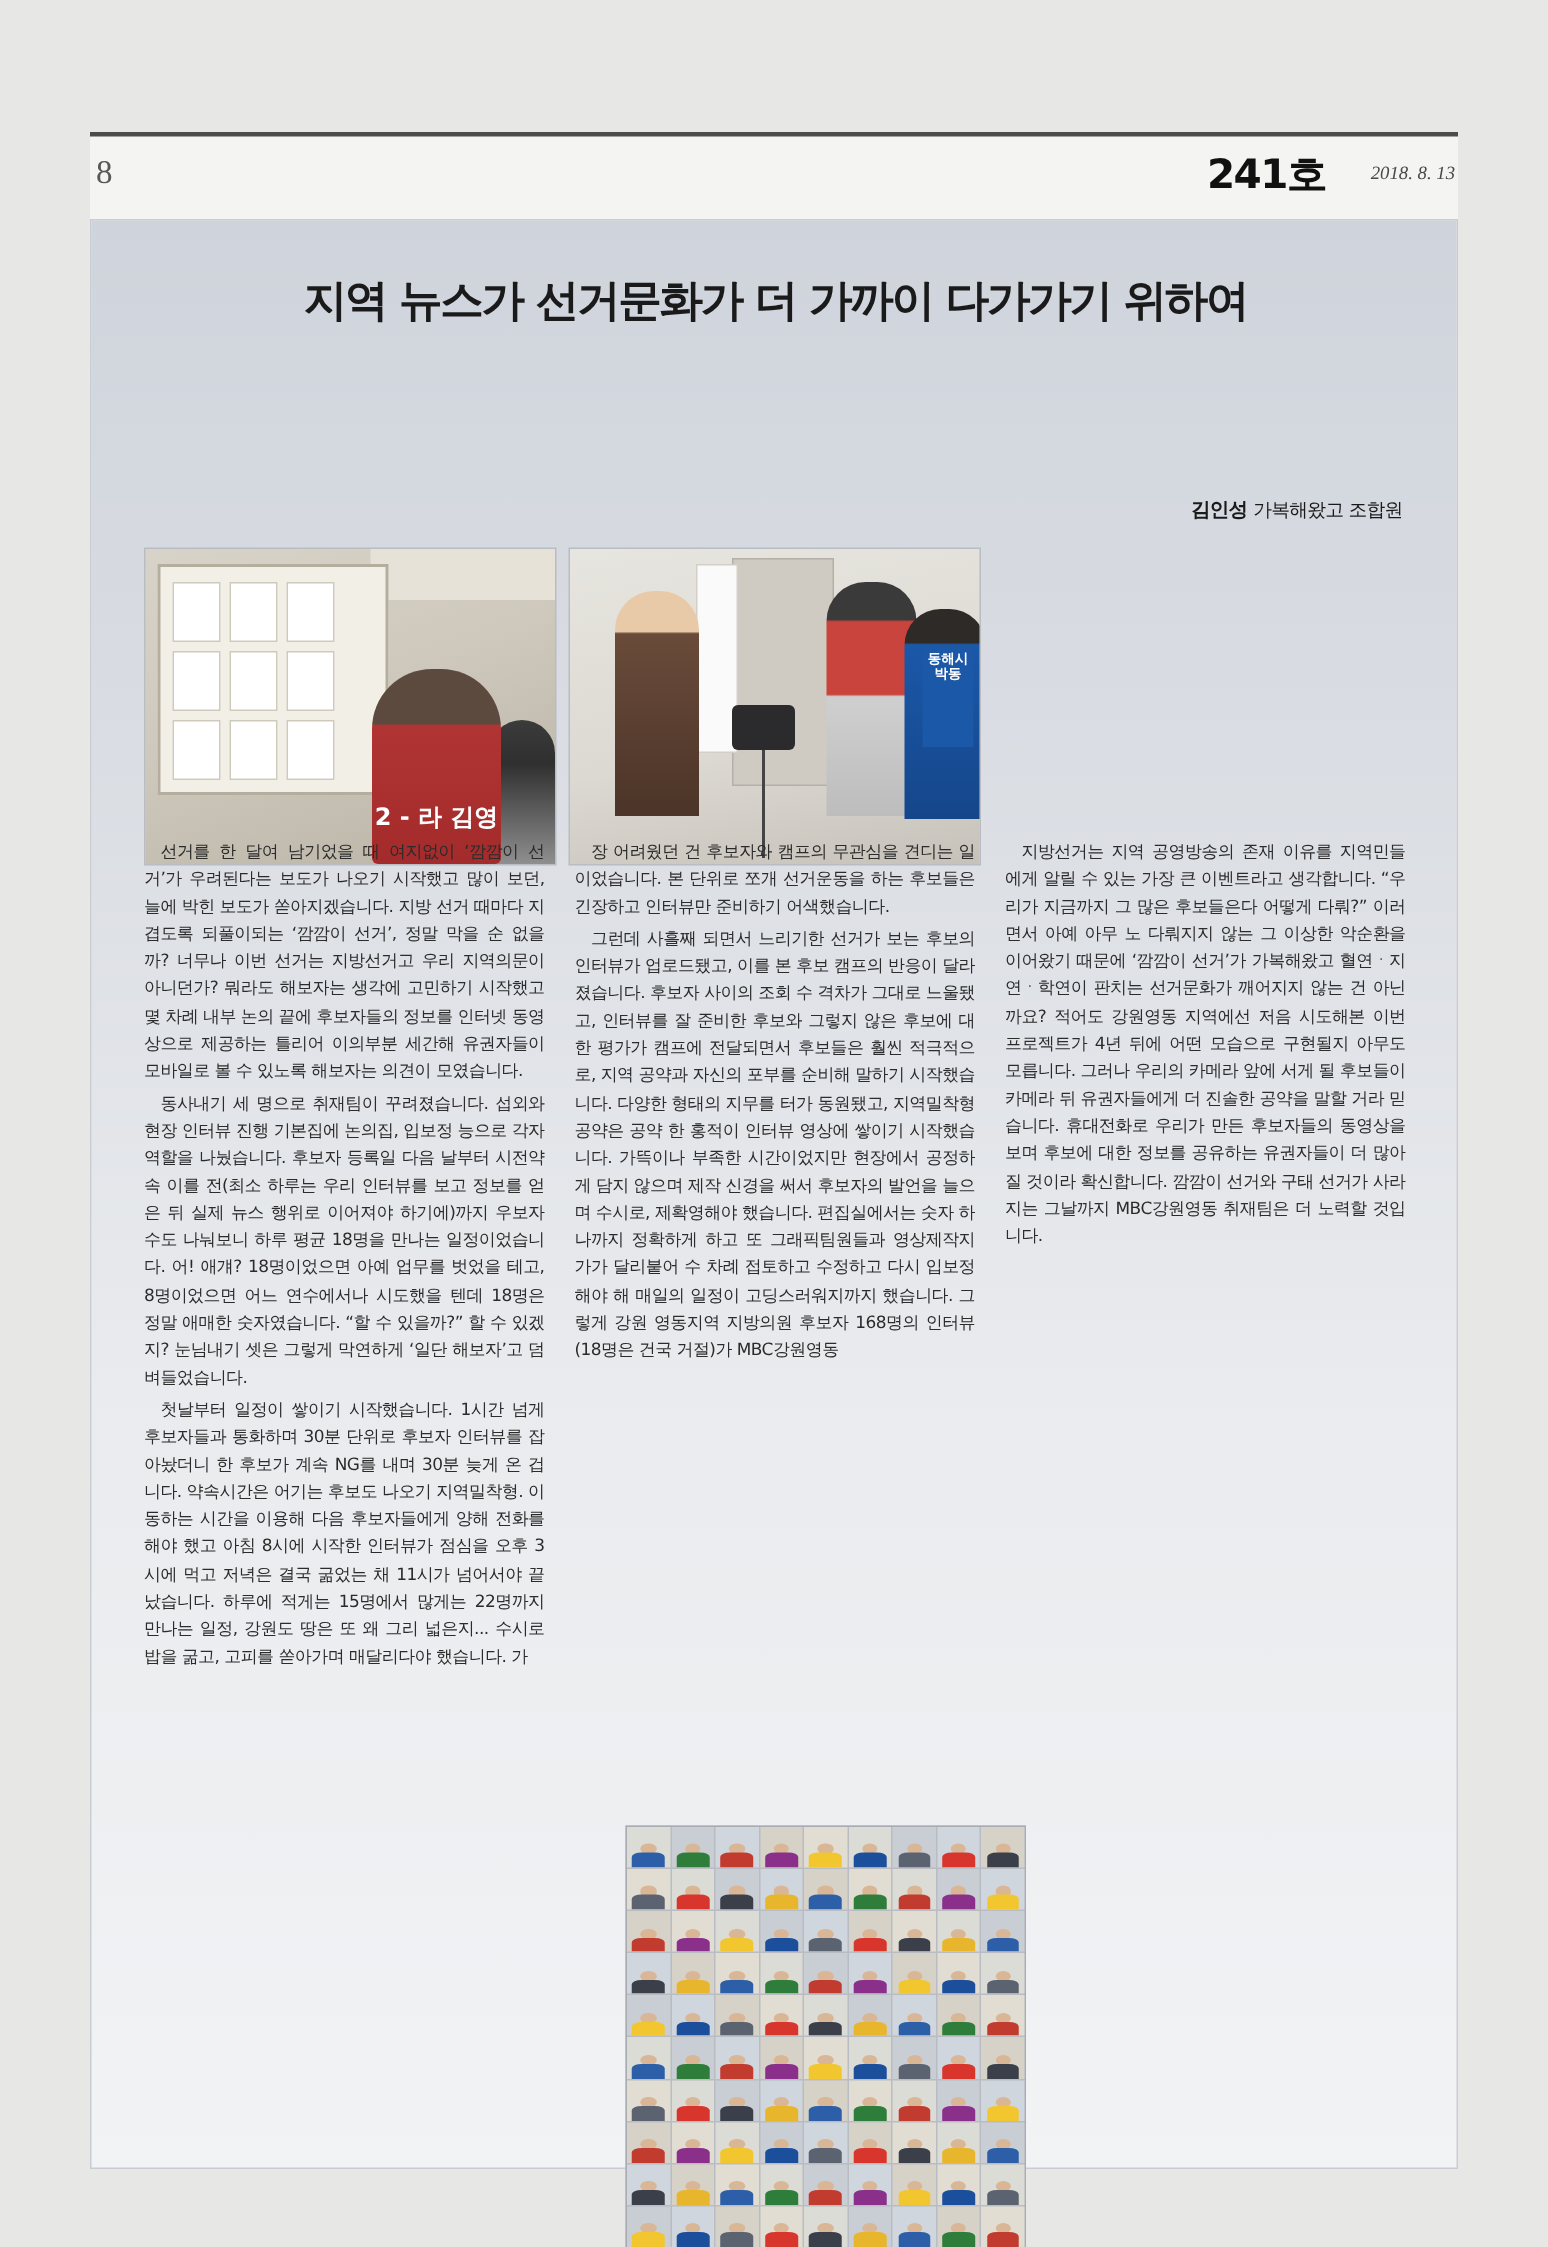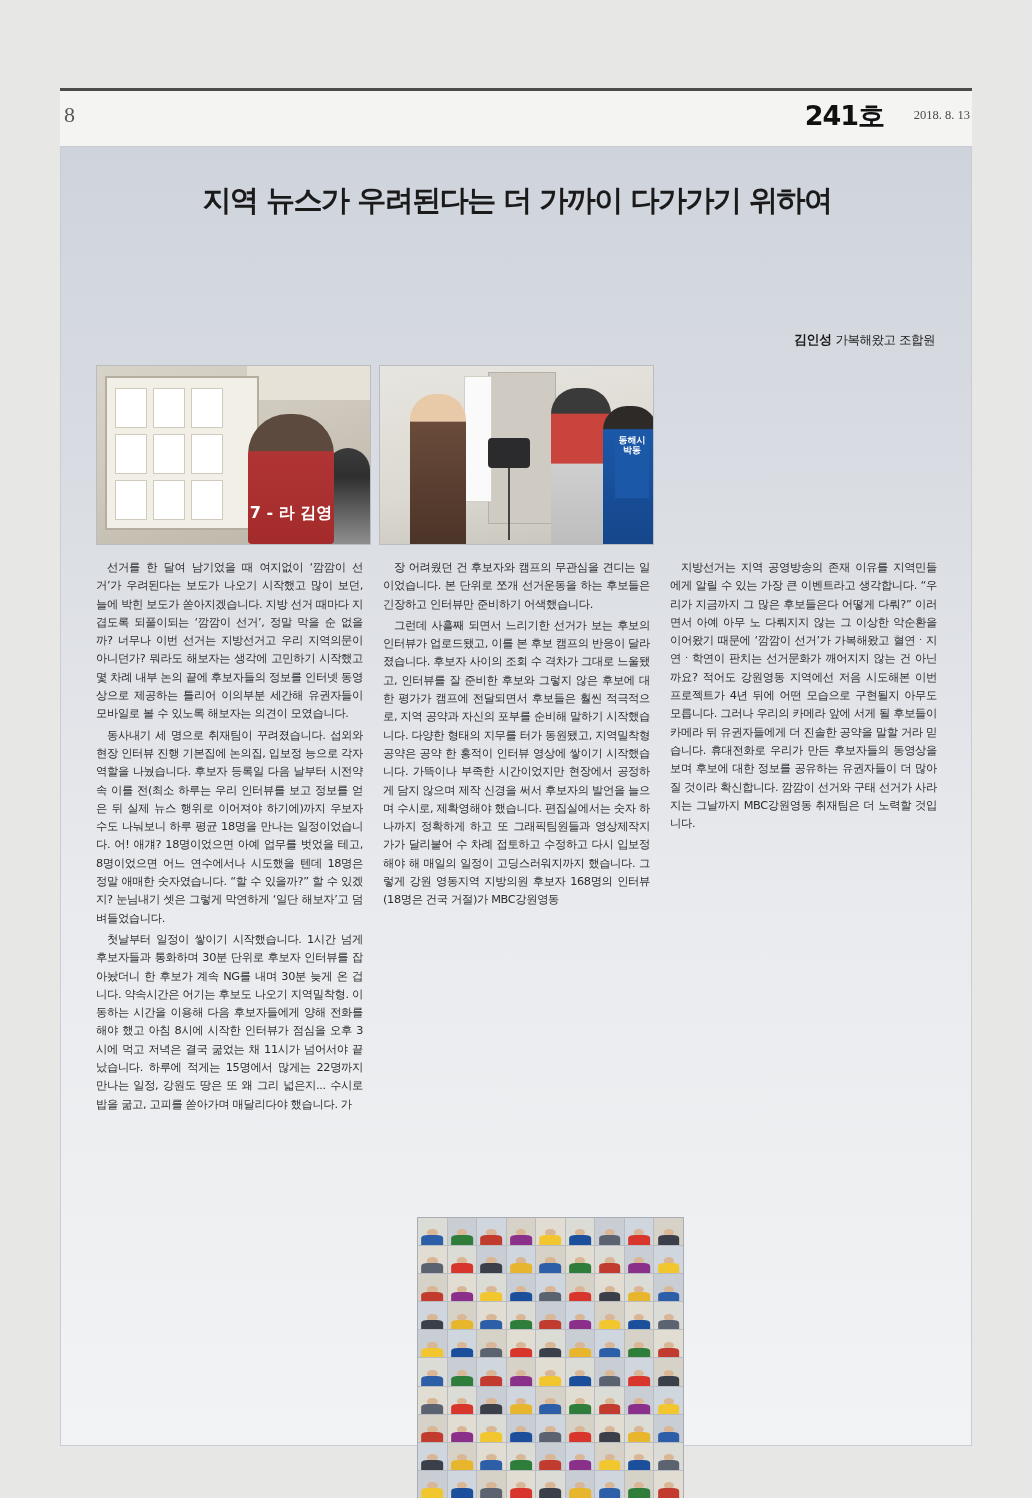--- a/index.html
+++ b/index.html
@@ -52,20 +52,21 @@
     font-family: "DejaVu Sans", sans-serif;
     letter-spacing: -1px;
   }
   .issue-date {
     position: absolute;
     right: 2px;
     top: 20px;
     font-size: 12.5px;
     color: #4a4a4a;
     font-family: "Liberation Serif", serif;
+    font-style: italic;
   }
   
   .article {
     position: absolute;
     left: 60px;
     top: 146px;
     width: 912px;
     height: 1300px;
     background: linear-gradient(180deg,#cfd4dc 0%, #d9dce2 25%, #e9ebee 60%, #f2f3f5 100%);
     border: 1px solid #c9ccd2;
@@ -115,21 +116,21 @@
     left: 35px;
     top: 218px;
     width: 842px;
     height: 180px;
     display: flex;
     gap: 8px;
   }
   .photo {
     position: relative;
     width: 275px;
-    height: 180px;
+    height: 212px;
     overflow: hidden;
     border: 1px solid #b9bcc2;
     box-sizing: border-box;
   }
   
   .p1 { background: linear-gradient(160deg,#d8d3c8 0%, #cfc9bd 45%, #b9b3a6 100%); }
   .p1 .board {
     position: absolute; left: 8px; top: 10px; width: 150px; height: 150px;
     background: #f2efe6; border: 2px solid #b5ae9e;
   }
@@ -326,21 +327,21 @@
   <div class="pg-header">
     <div class="rule-top"></div>
     <div class="pg-num">8</div>
     <div class="issue-no">241호</div>
     <div class="issue-date">2018. 8. 13</div>
   </div>
 
   <div class="article">
 
     <div class="headline-wrap">
-      <h2 class="subheadline">지역 뉴스가 우려된다는 더 가까이 다가가기 위하여</h2>
+      <h2 class="subheadline">지역 뉴스가 선거문화가 더 가까이 다가가기 위하여</h2>
     </div>
 
     <div class="byline">
       <span>김인성</span>
       <span class="affil">가복해왔고 조합원</span>
     </div>
 
     <div class="photo-row">
 
       <div class="photo p1">
@@ -351,21 +352,21 @@
           <div class="sheet" style="left:84px; top:10px;"></div>
           <div class="sheet" style="left:8px; top:56px;"></div>
           <div class="sheet" style="left:46px; top:56px;"></div>
           <div class="sheet" style="left:84px; top:56px;"></div>
           <div class="sheet" style="left:8px; top:102px;"></div>
           <div class="sheet" style="left:46px; top:102px;"></div>
           <div class="sheet" style="left:84px; top:102px;"></div>
         </div>
         <div class="person-b"></div>
         <div class="person-a">
-          <div class="vest-num">7 - 라
+          <div class="vest-num">2 - 라
 김영</div>
         </div>
       </div>
 
 
       <div class="photo p3">
         <div class="door"></div>
         <div class="paper"></div>
         <div class="woman"></div>
         <div class="tripod"></div>

